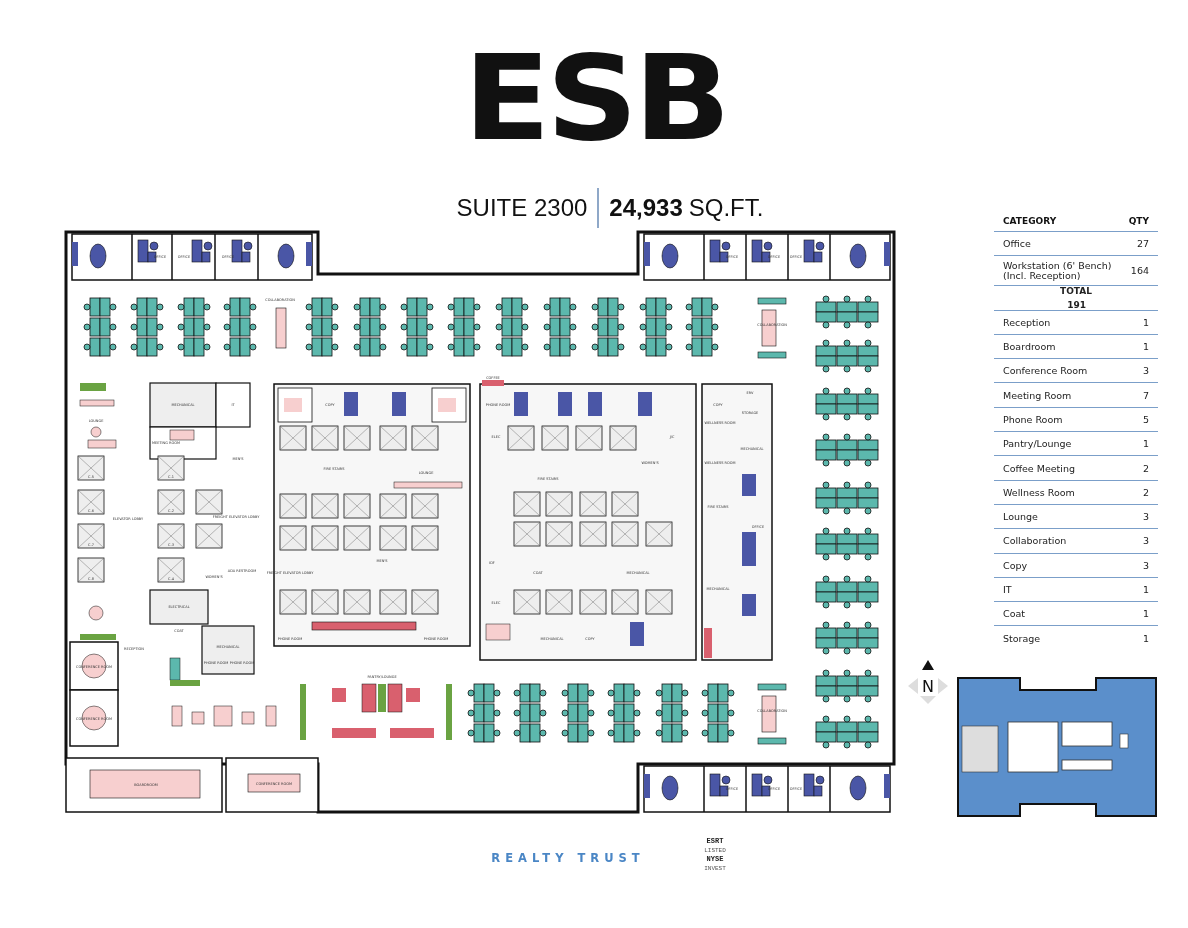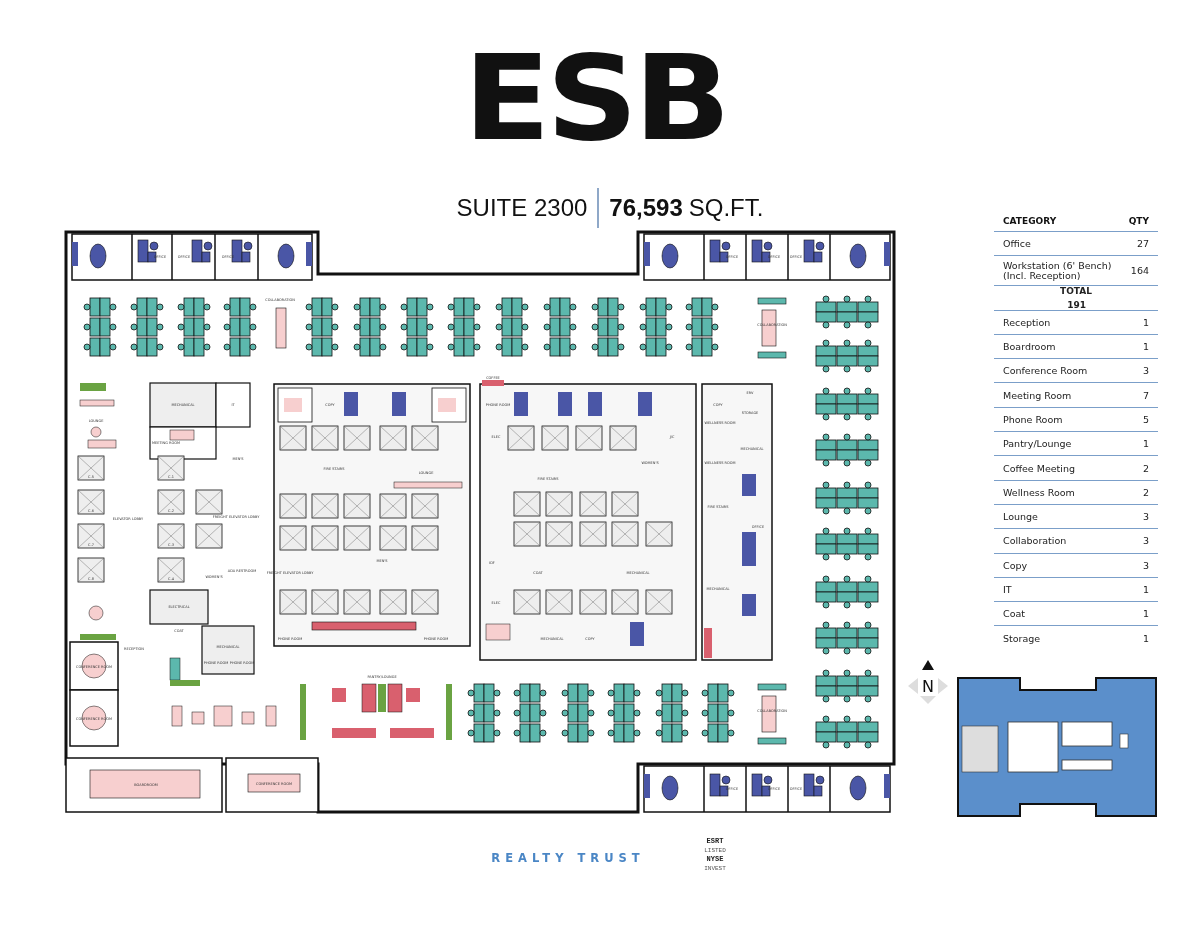--- a/index.html
+++ b/index.html
@@ -50,21 +50,21 @@
   .lbl { font-family: "DejaVu Sans", sans-serif; font-size: 3.5px; fill: #333; text-anchor: middle; }
 </style>
 </head>
 <body>
 
 <div class="logo-esb">ESB</div>
 
 <div class="subtitle">
   <span>SUITE 2300</span>
   <span class="sep"></span>
-  <span class="area-num">76,593</span>
+  <span class="area-num">24,933</span>
   <span>SQ.FT.</span>
 </div>
 
 <div class="plan">
 <svg viewBox="0 0 836 588" xmlns="http://www.w3.org/2000/svg">
   <defs>
     <g id="ws">
       <rect x="0" y="0" width="10" height="18" fill="#5cb8ad" stroke="#111" stroke-width="0.8"></rect>
       <rect x="10" y="0" width="10" height="18" fill="#5cb8ad" stroke="#111" stroke-width="0.8"></rect>
       <circle cx="-3" cy="9" r="3" fill="#5cb8ad" stroke="#111" stroke-width="0.8"></circle>

